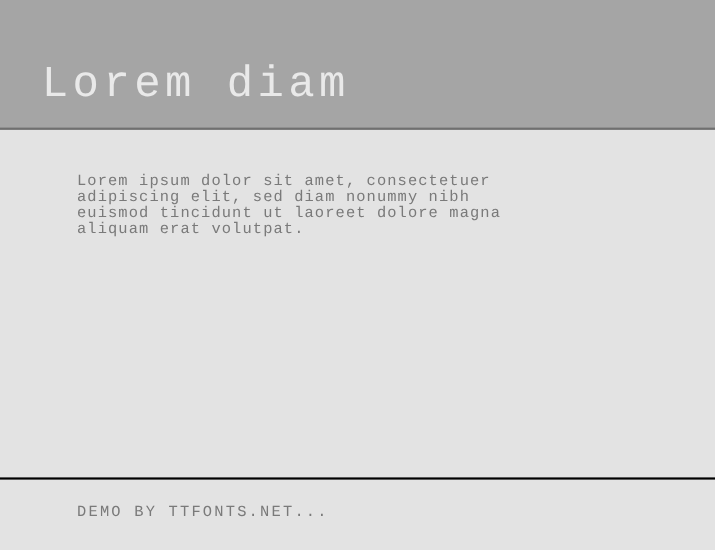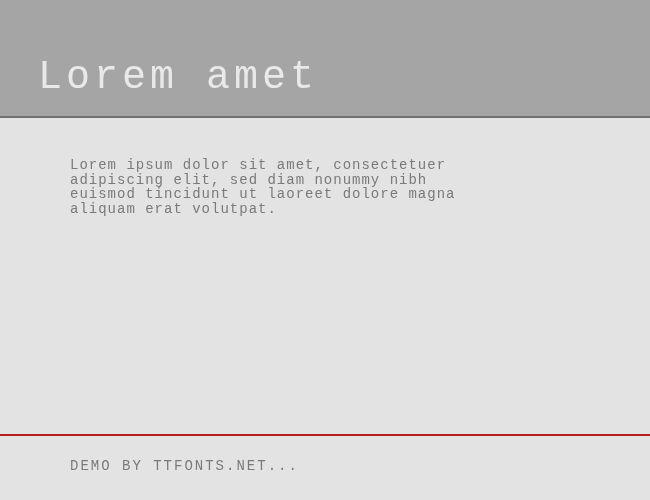--- a/index.html
+++ b/index.html
@@ -32,39 +32,39 @@
   }
   .body-text {
     color: #7a7a7a;
     font-size: 14px;
     line-height: 1.05;
     letter-spacing: 1px;
     font-family: "Courier New", monospace;
     max-width: 420px;
   }
   .footer {
-    border-top: 2px solid #b91c1c;
+    border-top: 2px solid #000000;
     height: 62px;
     padding-left: 70px;
     display: flex;
     align-items: center;
   }
   .footer-text {
     color: #7a7a7a;
     font-size: 14px;
     letter-spacing: 2px;
     text-transform: uppercase;
     font-family: "Courier New", monospace;
   }
 </style>
 </head>
 <body>
 
 <div class="header">
-  <h1 class="header-title">Lorem amet</h1>
+  <h1 class="header-title">Lorem diam</h1>
 </div>
 
 <div class="content">
   <p class="body-text">Lorem ipsum dolor sit amet, consectetuer adipiscing elit, sed diam nonummy nibh euismod tincidunt ut laoreet dolore magna aliquam erat volutpat.</p>
 </div>
 
 <div class="footer">
   <span class="footer-text">DEMO BY TTFONTS.NET...</span>
 </div>
 

